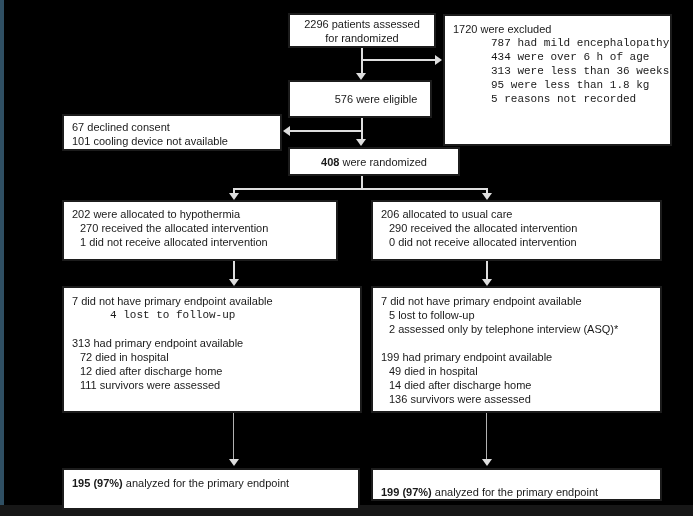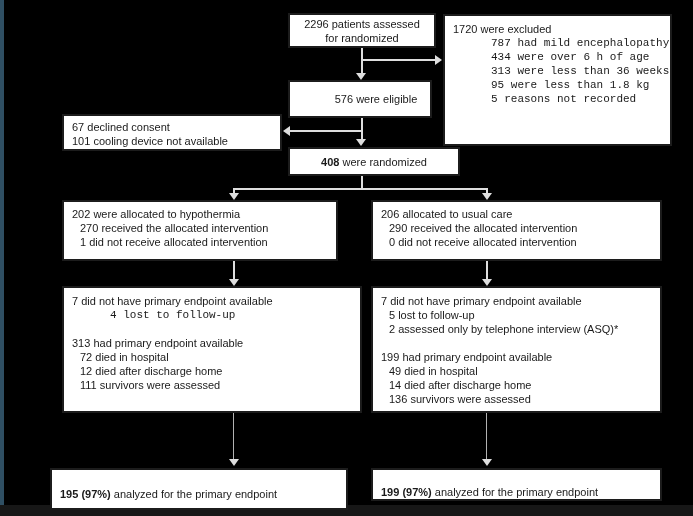--- a/index.html
+++ b/index.html
@@ -94,21 +94,21 @@
       <div class="line ind0">7 did not have primary endpoint available</div>
       <div class="line ind1">5 lost to follow-up</div>
       <div class="line ind1">2 assessed only by telephone interview (ASQ)*</div>
       <div class="line ind0">&nbsp;</div>
       <div class="line ind0">199 had primary endpoint available</div>
       <div class="line ind1">49 died in hospital</div>
       <div class="line ind1">14 died after discharge home</div>
       <div class="line ind1">136 survivors were assessed</div>
     </div>
 
-  <div class="box" style="left:50px;top:468px;width:298px;height:42px;padding-top:17px;">
+  <div class="box" style="left:62px;top:468px;width:298px;height:42px;padding-top:6px;">
     <div class="line"><span class="b">195 (97%)</span><span> analyzed for the primary endpoint</span></div>
   </div>
 
   <div class="box" style="left:371px;top:468px;width:291px;height:33px;padding-top:15px;">
     <div class="line"><span class="b">199 (97%)</span><span> analyzed for the primary endpoint</span></div>
   </div>
 
   <div class="vline" style="left:361px;top:48px;height:26px;"></div>
   <div class="ah ah-down" style="left:356px;top:73px;"></div>
 

